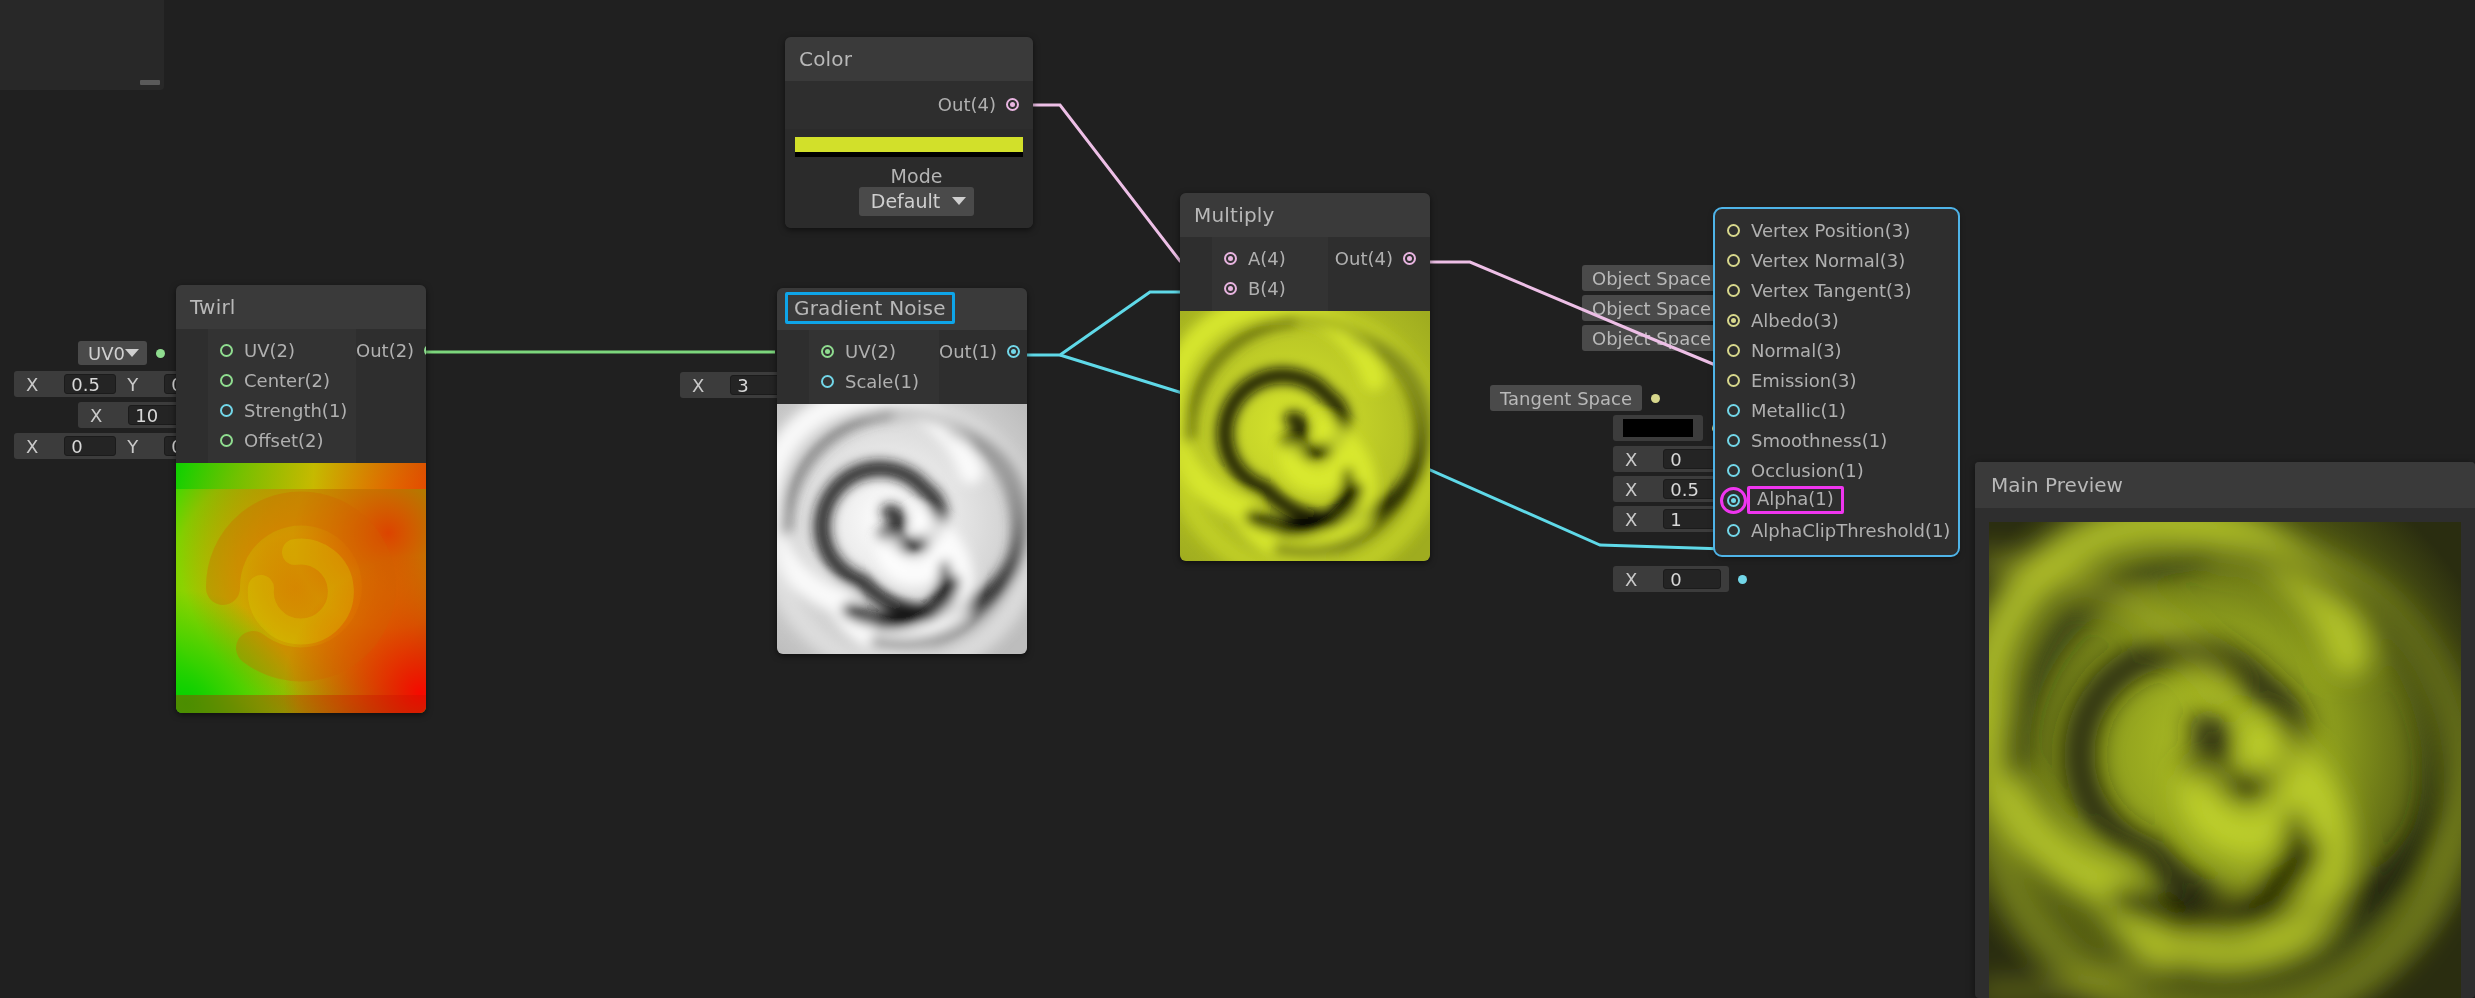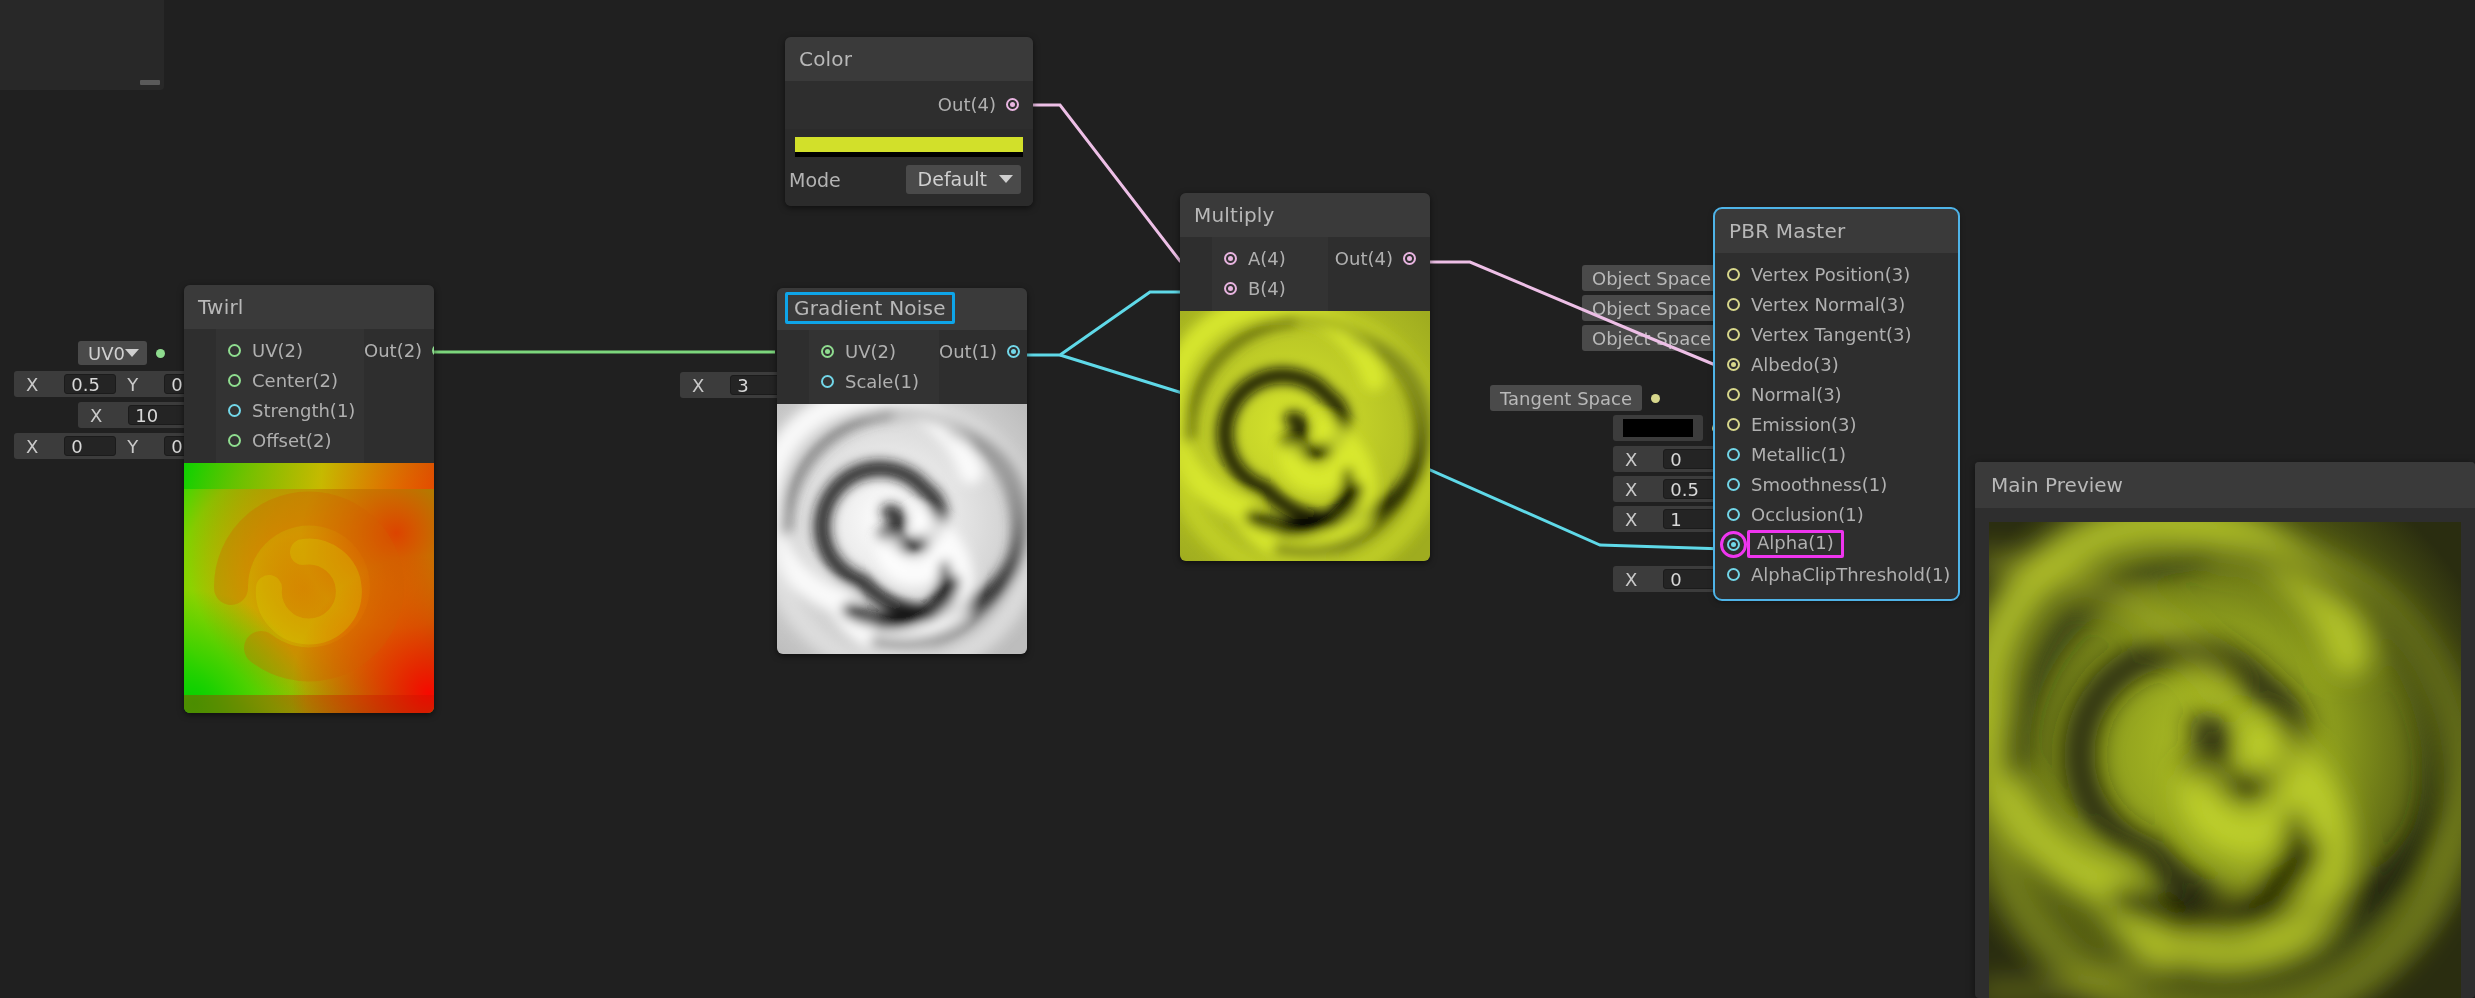--- a/index.html
+++ b/index.html
@@ -52,22 +52,22 @@
   .dot.c-pink { border-color:#e8b4e0; } .dot.c-pink.filled::after { background:#e8b4e0; }
   .dot.c-yel  { border-color:#d7d78c; } .dot.c-yel.filled::after  { background:#d7d78c; }
   .dot.outdot{ margin:0 0 0 10px; }
 
   
   .preview{ width:100%; display:block; }
 
   
   .swatch-wrap{ padding:8px 10px 4px 10px; background:#2b2b2b; }
   .swatch{ height:20px; border-bottom:5px solid #000; }
-  .mode-row{ display:flex; align-items:center; justify-content:space-between;
-             padding:4px 12px 12px 4px; background:#2b2b2b; font-size:19px; color:#b4b4b4; }
+  .mode-row{ display:flex; align-items:center; 
+             padding:4px 12px 12px 27px; background:#2b2b2b; font-size:19px; color:#b4b4b4;flex-direction:column; }
   .dropdown{ background:#4a4a4a; border-radius:3px; padding:3px 8px 4px 12px;
              font-size:19px; color:#d0d0d0; display:flex; align-items:center; gap:12px;
              min-width:112px; justify-content:space-between; }
   .caret{ width:0;height:0;border-left:7px solid transparent;border-right:7px solid transparent;
           border-top:8px solid #cfcfcf; }
 
   
   .slotrow{ position:absolute; display:flex; align-items:center; height:26px; }
   .slotbox{ background:#3c3c3c; border-radius:3px; height:26px; display:flex;
             align-items:center; padding:0 8px; gap:7px; font-size:18px; color:#c9c9c9; }
@@ -109,21 +109,21 @@
 
     <path d="M 1025,105 L 1060,105 L 1180,261 L 1183,261" stroke="#edbfe6" stroke-width="3" fill="none"></path>
 
     <path d="M 1022,355 L 1060,355 L 1150,292 L 1183,292" stroke="#5fd9e8" stroke-width="3" fill="none"></path>
 
     <path d="M 1060,355 L 1430,470 L 1600,545 L 1725,549" stroke="#5fd9e8" stroke-width="3" fill="none"></path>
 
     <path d="M 1427,262 L 1470,262 L 1650,338 L 1725,369" stroke="#edbfe6" stroke-width="3" fill="none"></path>
   </svg>
 
-  <div class="node" style="left:184px; top:285px; width:250px; z-index:3;">
+  <div class="node" style="left:176px; top:285px; width:250px; z-index:3;">
     <div class="node-title">Twirl</div>
     <div class="ports">
       <div class="in" style="min-width:148px">
         <div class="prow">
           <span class="dot c-green"></span>
           <span class="plabel">UV(2)</span>
         </div>
         <div class="prow">
           <span class="dot c-green"></span>
           <span class="plabel">Center(2)</span>
@@ -330,21 +330,20 @@
         <path d="M112 118 m0,26 a 26 26 0 1 0 26,-26 a 62 62 0 1 1 -74,80 a 104 104 0 1 1 130,-130" stroke="#dcec30" stroke-width="24" opacity="0.85"></path>
         <path d="M125 125 m -116 0 a 116 116 0 1 1 90,113" stroke="#3a3f06" stroke-width="12" opacity="0.6"></path>
         <path d="M125 125 m -130 10 a 130 130 0 1 0 130,-130" stroke="#ccdb2a" stroke-width="20" opacity="0.6"></path>
         <path d="M72 206 a 64 44 0 0 0 104,-28" stroke="#000000" stroke-width="14" opacity="0.95"></path>
         <path d="M168 162 a 58 58 0 0 1 -66,58" stroke="#050500" stroke-width="10" opacity="0.85"></path>
       </g>
     </svg>
   </div>
 
   <div class="node sel" style="left:1715px; top:209px; width:243px; z-index:3;">
-    <div class="node-title">PBR Master</div>
     <div class="ports" style="display:block; padding:6px 0 10px 0;">
       <div class="prow">
         <span class="dot c-yel"></span>
         <span class="plabel">Vertex Position(3)</span>
       </div>
       <div class="prow">
         <span class="dot c-yel"></span>
         <span class="plabel">Vertex Normal(3)</span>
       </div>
       <div class="prow">

